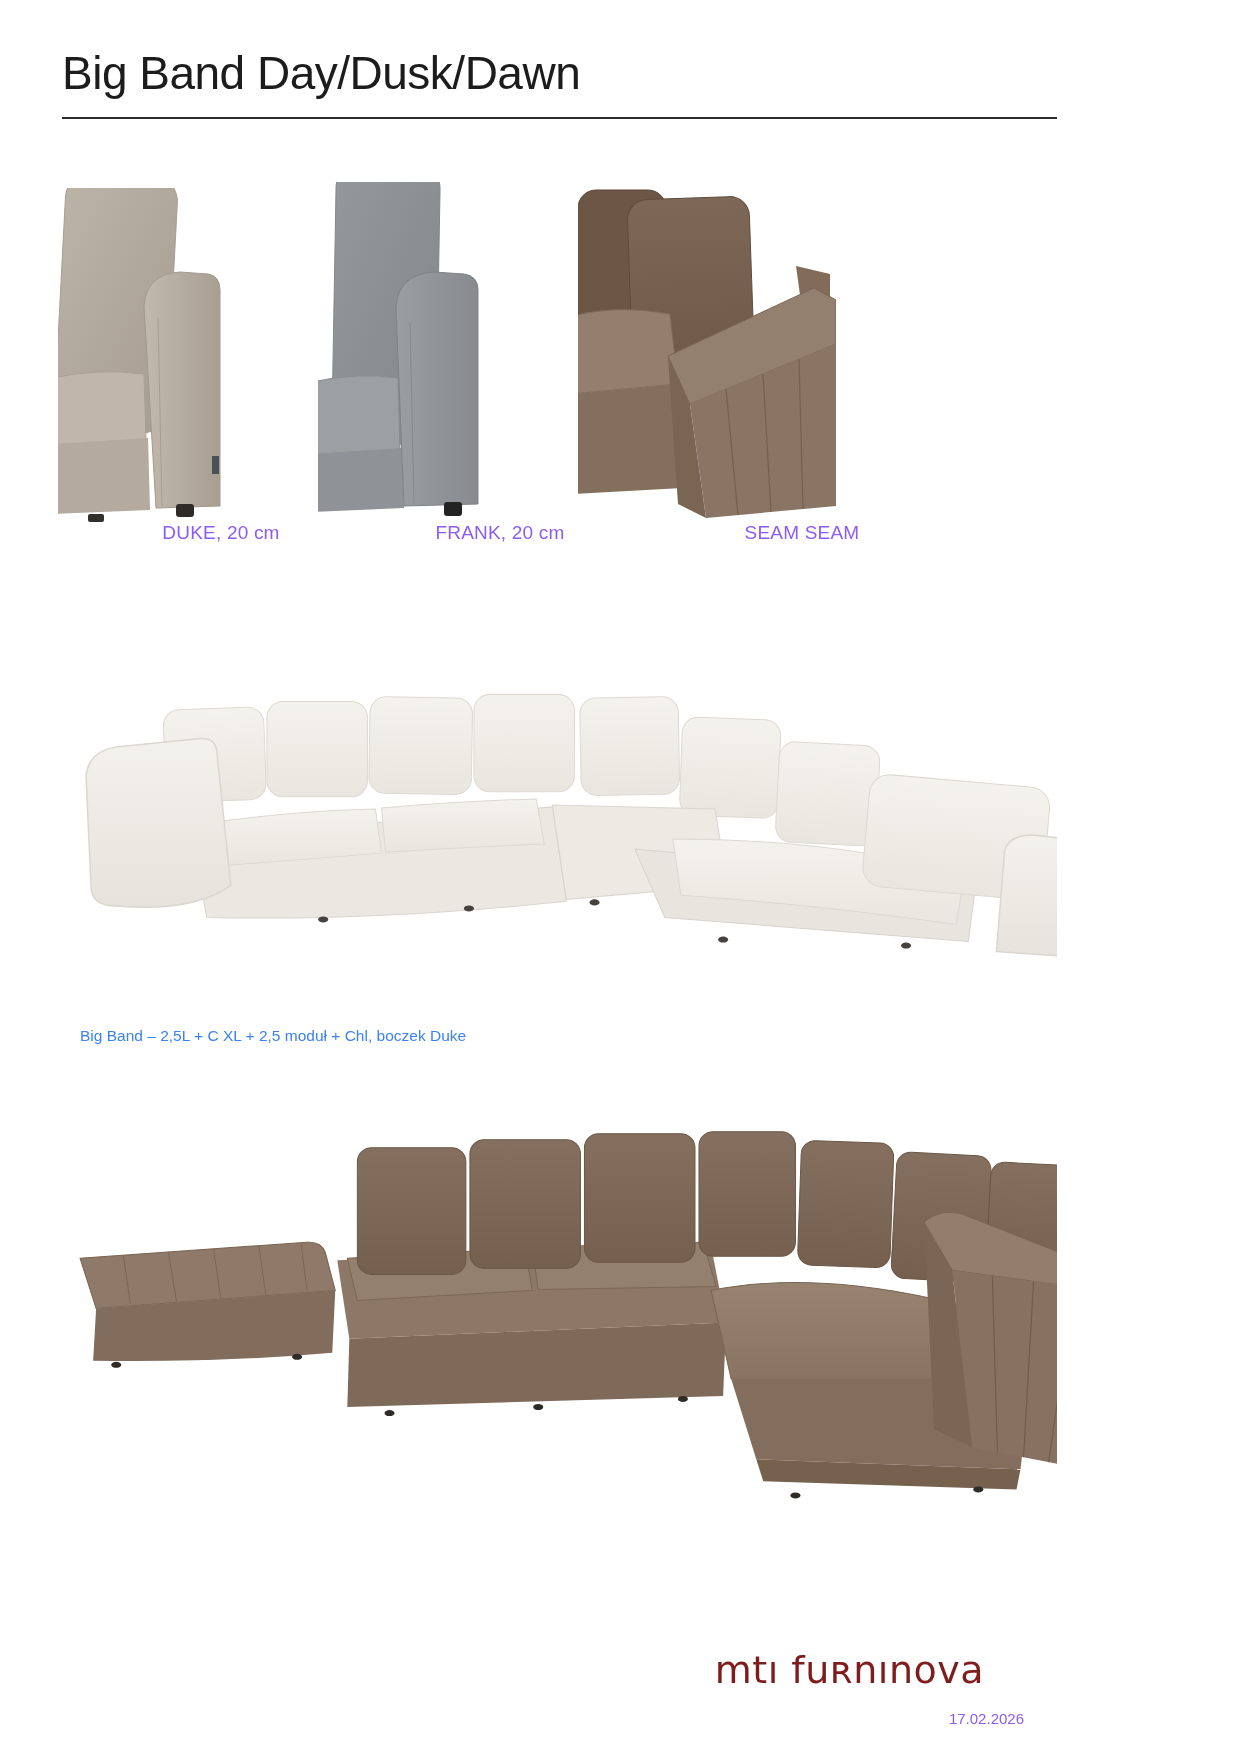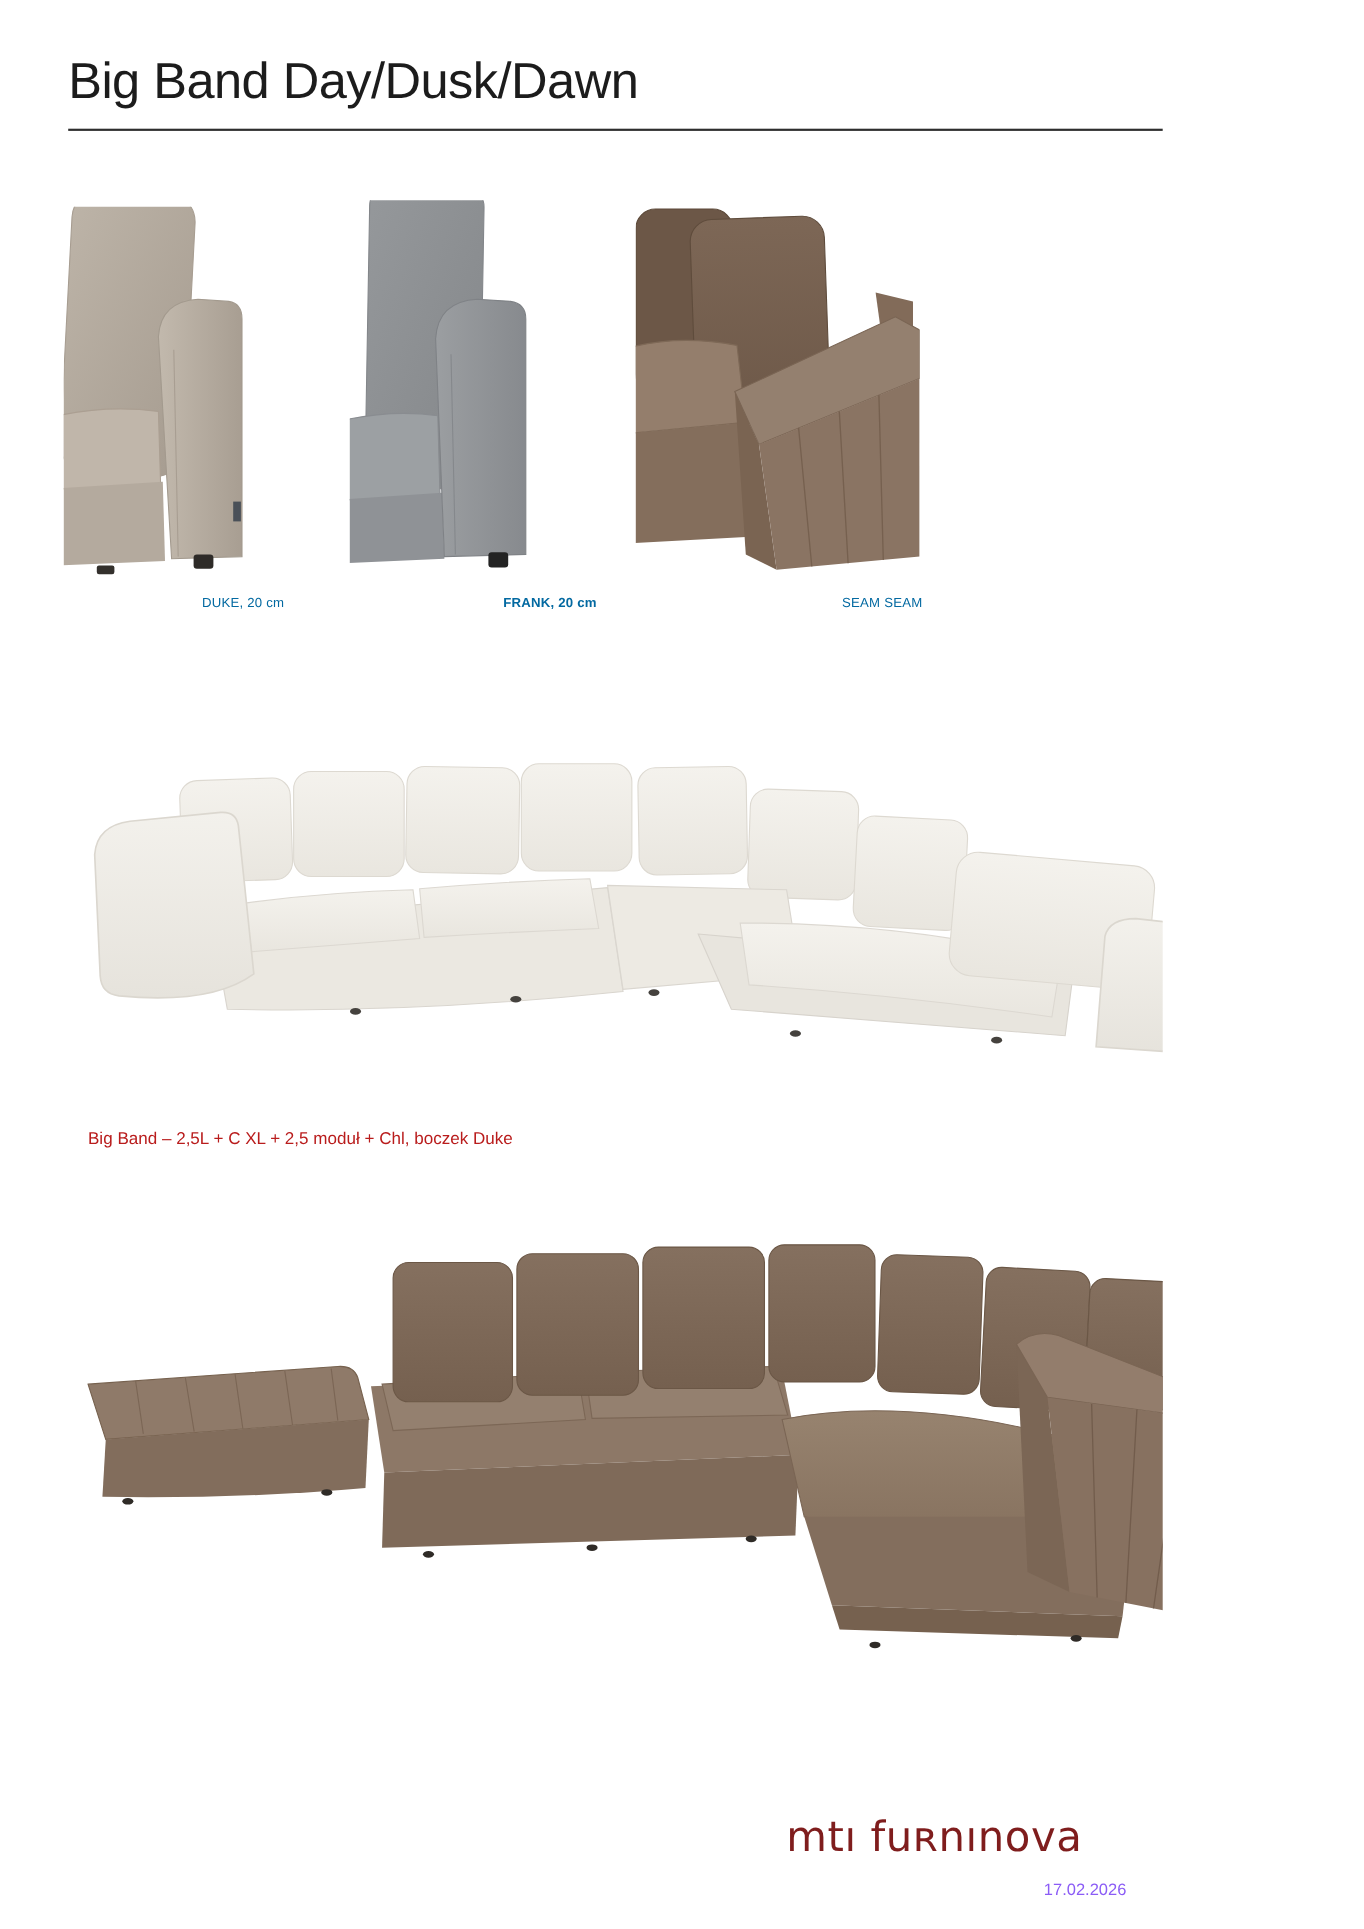--- a/index.html
+++ b/index.html
@@ -15,31 +15,31 @@
   .title-rule{
     position:absolute;left:62px;top:117px;width:1116px;height:0;
     border-top:2px solid #2e2e2e;
   }
   figure{margin:0;padding:0;position:absolute;}
   figure svg{display:block;overflow:hidden;}
   .fig-duke{left:58px;top:188px;width:192px;height:337px;}
   .fig-frank{left:318px;top:182px;width:188px;height:343px;}
   .fig-decor{left:578px;top:188px;width:258px;height:334px;}
   .sample-label{
-    position:absolute;top:541px;width:220px;text-align:center;
-    font-size:12px;color:#0369a1;letter-spacing:0.2px;
+    position:absolute;top:522px;width:220px;text-align:center;
+    font-size:19px;color:#8b5cf6;letter-spacing:0.2px;
   }
   .label-duke{left:111px;}
-  .label-frank{left:390px;font-weight:bold;}
+  .label-frank{left:390px;}
   .label-decor{left:692px;}
   .fig-sofa1{left:72px;top:688px;width:1035px;height:272px;}
   .fig-sofa2{left:68px;top:1088px;width:1055px;height:425px;}
   .config-caption{
     position:absolute;left:80px;
-    font-size:15.5px;color:#b91c1c;line-height:1.55;
+    font-size:15.5px;color:#3b82f6;line-height:1.55;
   }
   .caption-1{top:1024px;}
   .caption-2{top:1444px;}
   .brand-logo{
     position:absolute;right:73px;top:1648px;
     font-family:"DejaVu Sans",sans-serif;
     font-size:38px;color:#7f1d1d;letter-spacing:0.5px;
   }
   .date-stamp{
     position:absolute;right:33px;top:1710px;

